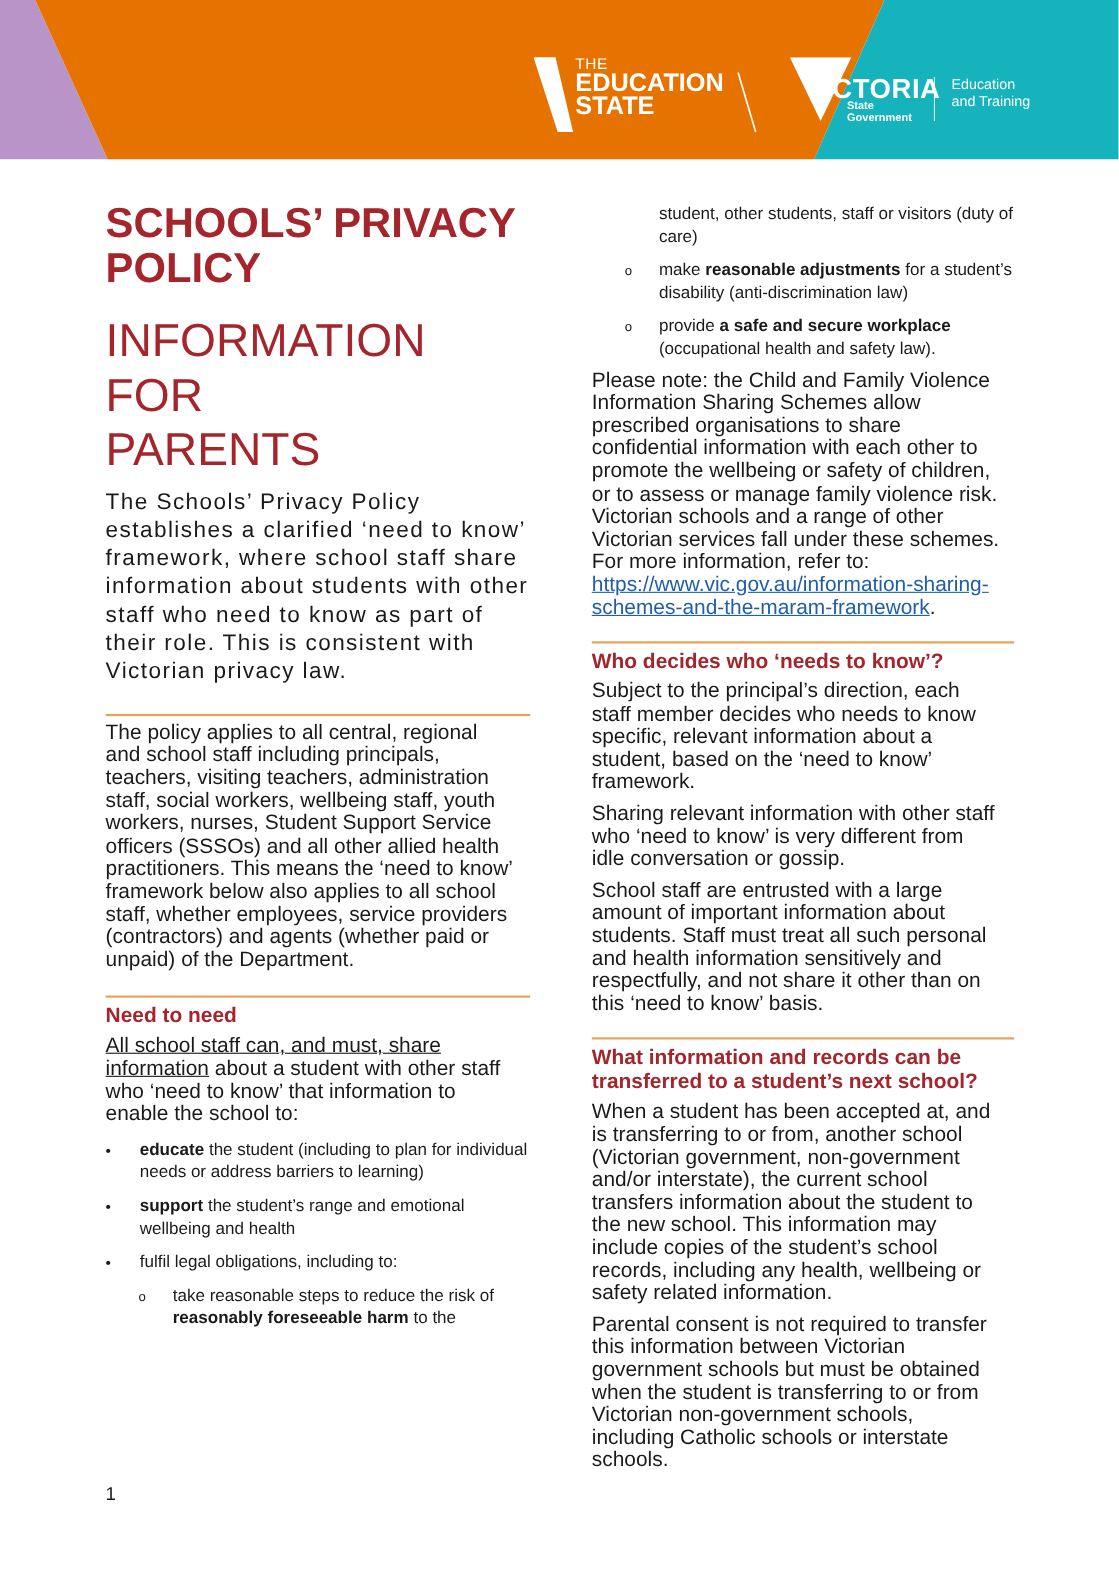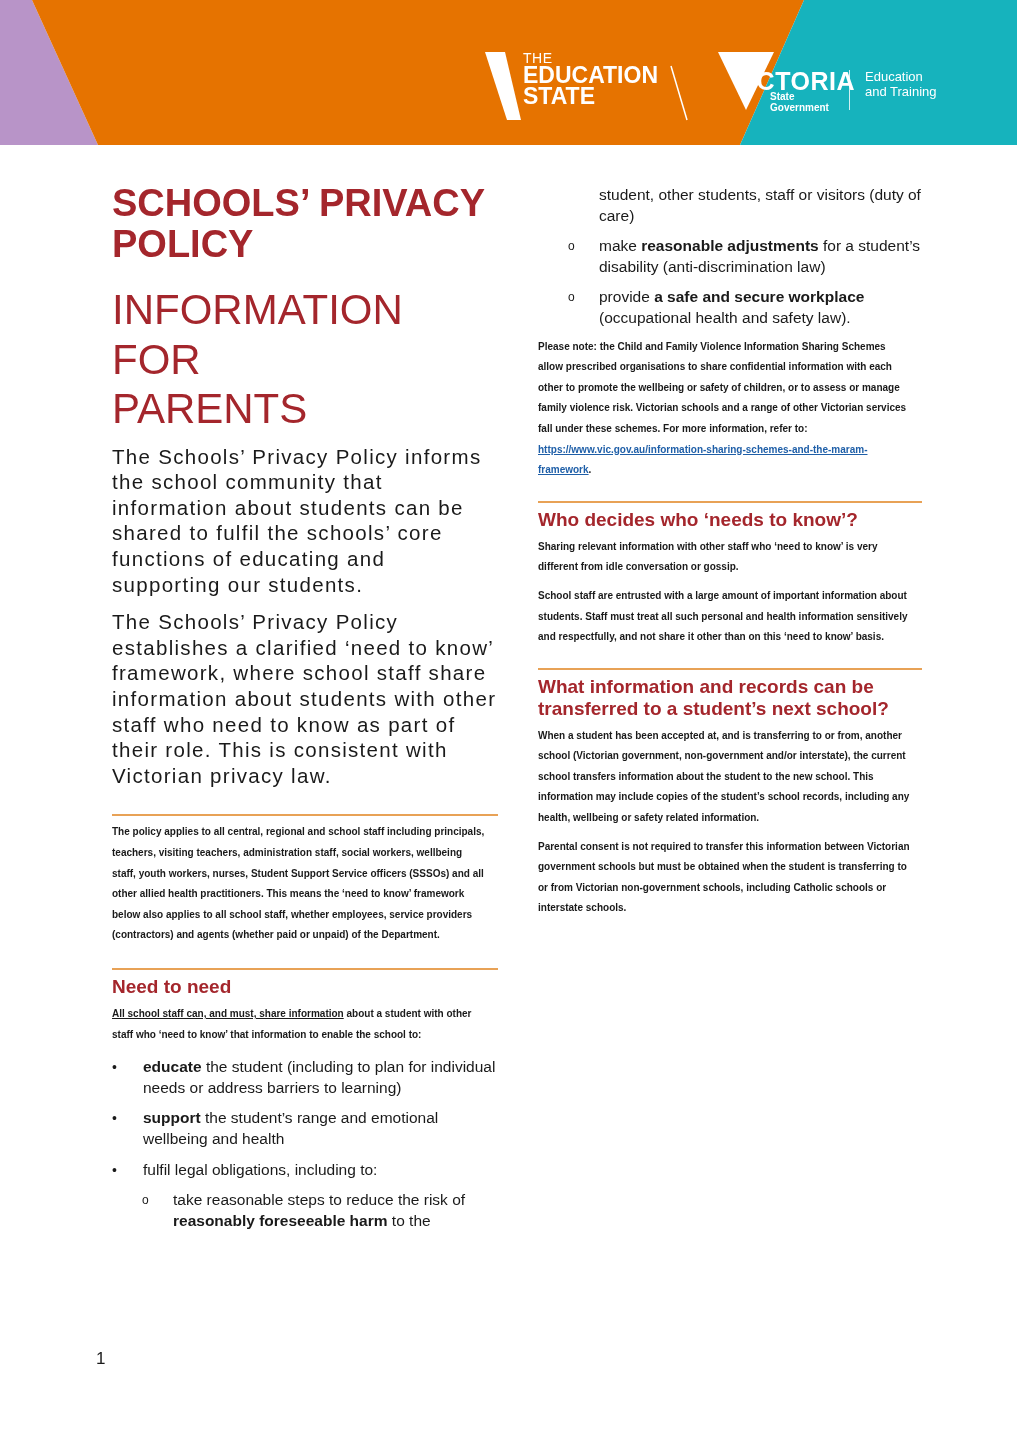--- a/index.html
+++ b/index.html
@@ -12,29 +12,29 @@
   .logo-edu { position: absolute; left: 485px; top: 48px; width: 210px; height: 78px; }
   .edu-text { position: absolute; left: 523px; top: 52px; color: #fff; font-weight: bold; line-height: 0.92; }
   .edu-the { font-size: 14px; font-weight: normal; letter-spacing: 0.5px; display: block; }
   .edu-big { font-size: 23px; letter-spacing: 0px; display: block; }
   .vic-logo { position: absolute; left: 718px; top: 52px; }
   .vic-word { position: absolute; left: 732px; top: 67px; color: #fff; font-weight: bold; font-size: 25px; letter-spacing: 0.5px; }
   .vic-sub { position: absolute; left: 770px; top: 91px; color: #fff; font-weight: bold; font-size: 10px; line-height: 1.1; }
   .vic-div { position: absolute; left: 849px; top: 70px; width: 1px; height: 40px; background: #ffffff; opacity: 0.8; }
   .vic-dept { position: absolute; left: 865px; top: 70px; color: #fff; font-size: 13px; line-height: 1.15; }
 
-  .col-left { position: absolute; left: 112px; top: 183px; width: 386px; }
+  .col-left { position: absolute; left: 96px; top: 183px; width: 386px; }
   .col-right { position: absolute; left: 538px; top: 185px; width: 384px; }
 
   .title { color: #a4262c; font-weight: bold; font-size: 38px; line-height: 1.08; margin: 0; }
   .subtitle { color: #a4262c; font-size: 42px; line-height: 1.18; margin: 20px 0 10px 0; font-weight: normal; }
   .intro { font-size: 20.5px; line-height: 25.6px; letter-spacing: 1.3px; margin: 0 0 12px 0; color: #1a1a1a; }
   .divider { border: 0; border-top: 2px solid #e8a256; margin: 26px 0 6px 0; height: 0; }
   .h2 { color: #a4262c; font-weight: bold; font-size: 19px; line-height: 22px; margin: 0 0 6px 0; }
-  .body { font-size: 10px; line-height: 20.6px; margin: 0 12px 8px 0; color: #1a1a1a; font-weight: bold; }
+  .body { font-size: 19px; line-height: 20.6px; margin: 0 12px 8px 0; color: #1a1a1a; }
   .u { text-decoration: underline; }
   a.link { color: #1f5fa8; text-decoration: underline; }
   ul.bul { list-style: none; margin: 0; padding: 0; }
   ul.bul > li { position: relative; padding-left: 31px; font-size: 15.5px; line-height: 20.6px; margin-bottom: 10px; }
   ul.bul > li > .mk { position: absolute; left: 0; top: 0; font-size: 14px; }
   ul.sub { list-style: none; margin: 0; padding: 0; }
   ul.sub > li { position: relative; padding-left: 61px; font-size: 15.5px; line-height: 20.6px; margin-bottom: 10px; }
   ul.sub > li > .mk { position: absolute; left: 30px; top: 0; font-size: 12px; }
   .cont { padding-left: 61px; font-size: 15.5px; line-height: 20.6px; margin: 0 0 10px 0; }
   .pagenum { position: absolute; left: 96px; top: 1349px; font-size: 17px; color: #1a1a1a; }
@@ -74,21 +74,20 @@
 
 <div class="col-left">
   <h1 class="title">
     <span>SCHOOLS’ PRIVACY</span><br>
     <span>POLICY</span>
   </h1>
   <h2 class="subtitle">
     <span>INFORMATION FOR</span><br>
     <span>PARENTS</span>
   </h2>
-  <p class="intro">The Schools’ Privacy Policy informs the school community that information about students can be shared to fulfil the schools’ core functions of educating and supporting our students.</p>
   <p class="intro">The Schools’ Privacy Policy establishes a clarified ‘need to know’ framework, where school staff share information about students with other staff who need to know as part of their role. This is consistent with Victorian privacy law.</p>
 
   <hr class="divider">
   <p class="body">The policy applies to all central, regional and school staff including principals, teachers, visiting teachers, administration staff, social workers, wellbeing staff, youth workers, nurses, Student Support Service officers (SSSOs) and all other allied health practitioners. This means the ‘need to know’ framework below also applies to all school staff, whether employees, service providers (contractors) and agents (whether paid or unpaid) of the Department.</p>
 
   <hr class="divider" style="margin-top:22px;">
   <h3 class="h2">Need to need</h3>
   <p class="body" style="margin-bottom:12px;">
     <span class="u">All school staff can, and must, share information</span><span> about a student with other staff who ‘need to know’ that information to enable the school to:</span>
   </p>
@@ -128,20 +127,21 @@
       <span>provide </span><b>a safe and secure workplace</b><span> (occupational health and safety law).</span>
     </li>
   </ul>
   <p class="body" style="margin-top:-2px;">
     <span>Please note: the Child and Family Violence Information Sharing Schemes allow prescribed organisations to share confidential information with each other to promote the wellbeing or safety of children, or to assess or manage family violence risk. Victorian schools and a range of other Victorian services fall under these schemes. For more information, refer to:</span>
     <a class="link" href="#" style="word-break: break-word;">https://www.vic.gov.au/information-sharing-schemes-and-the-maram-framework</a><span>.</span>
   </p>
 
   <hr class="divider" style="margin-top:20px;">
   <h3 class="h2">Who decides who ‘needs to know’?</h3>
+  <p class="body">Subject to the principal’s direction, each staff member decides who needs to know specific, relevant information about a student, based on the ‘need to know’ framework.</p>
   <p class="body">Sharing relevant information with other staff who ‘need to know’ is very different from idle conversation or gossip.</p>
   <p class="body">School staff are entrusted with a large amount of important information about students. Staff must treat all such personal and health information sensitively and respectfully, and not share it other than on this ‘need to know’ basis.</p>
 
   <hr class="divider" style="margin-top:20px;">
   <h3 class="h2">What information and records can be transferred to a student’s next school?</h3>
   <p class="body">When a student has been accepted at, and is transferring to or from, another school (Victorian government, non-government and/or interstate), the current school transfers information about the student to the new school. This information may include copies of the student’s school records, including any health, wellbeing or safety related information.</p>
   <p class="body">Parental consent is not required to transfer this information between Victorian government schools but must be obtained when the student is transferring to or from Victorian non-government schools, including Catholic schools or interstate schools.</p>
 </div>
 
 </body></html>

